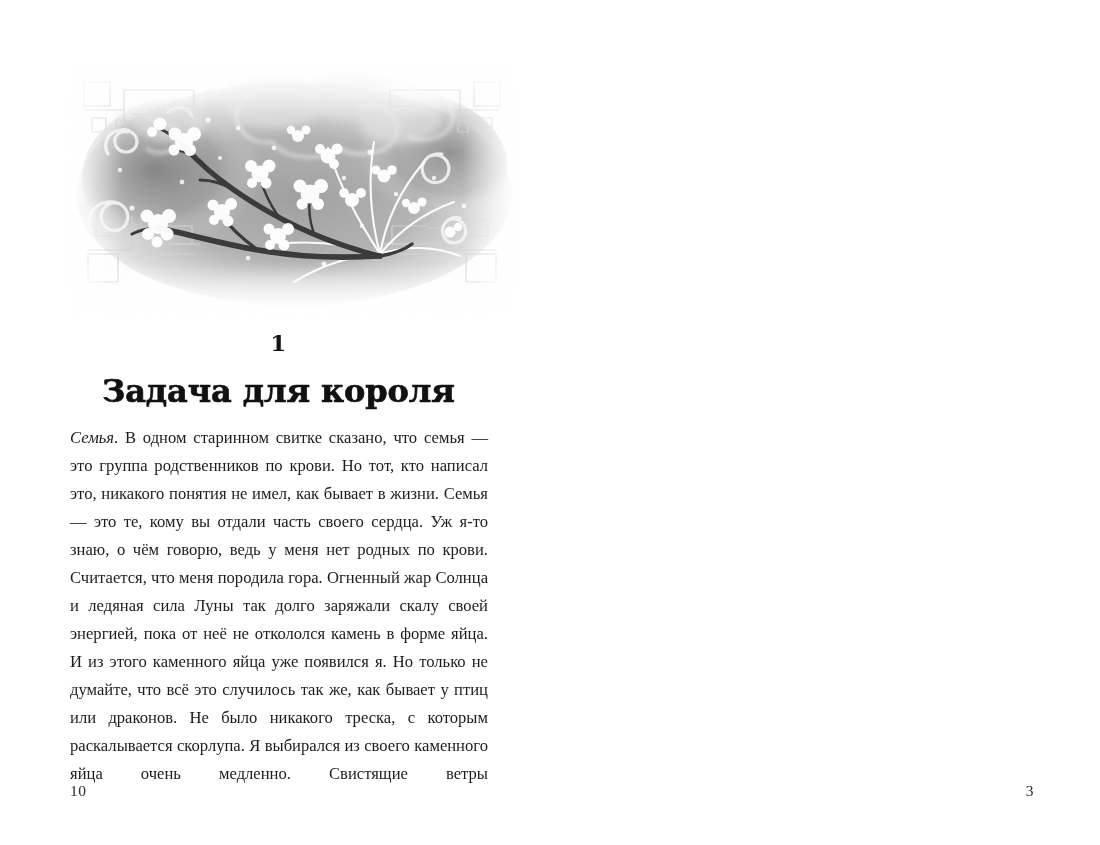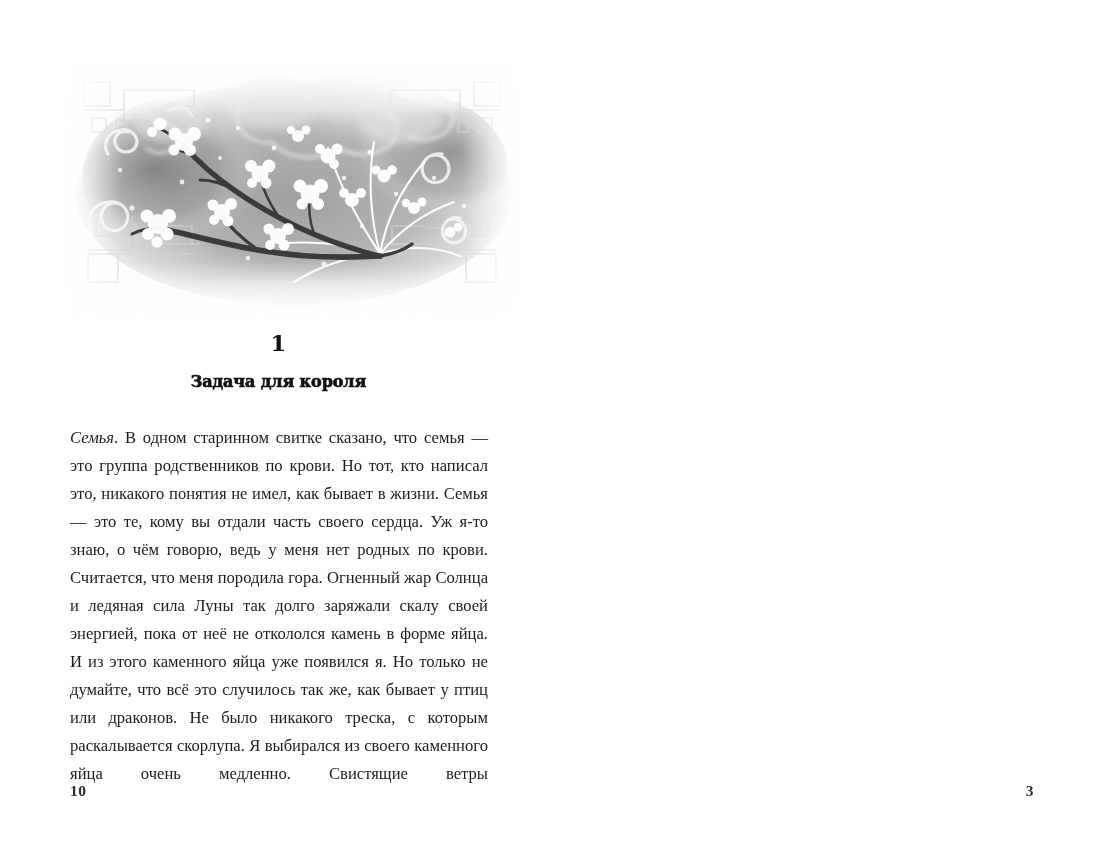--- a/index.html
+++ b/index.html
@@ -53,21 +53,21 @@
     color: #121212;
   }
   .chapter-title {
     position: absolute;
     left: 70px;
     top: 372px;
     width: 417px;
     text-align: center;
     font-family: "DejaVu Serif", "Liberation Serif", serif;
     font-weight: 700;
-    font-size: 16px;
+    font-size: 32px;
     letter-spacing: -0.1px;
     color: #111111;
     -webkit-text-stroke: 0.7px #111111;
   }
 
   
   .column {
     position: absolute;
     font-size: 16.6px;
     line-height: 28px;
@@ -94,21 +94,20 @@
     text-align-last: justify;
   }
 
   
   .folio {
     position: absolute;
     bottom: 45px;
     font-size: 15.5px;
     color: #2a2a2a;
     letter-spacing: 0.5px;
-    font-weight: bold;
   }
   .folio.left { left: 70px; }
   .folio.right { right: 66px; }
 </style>
 </head>
 <body>
 
 <div class="spread">
 
   <div class="page left-page">

